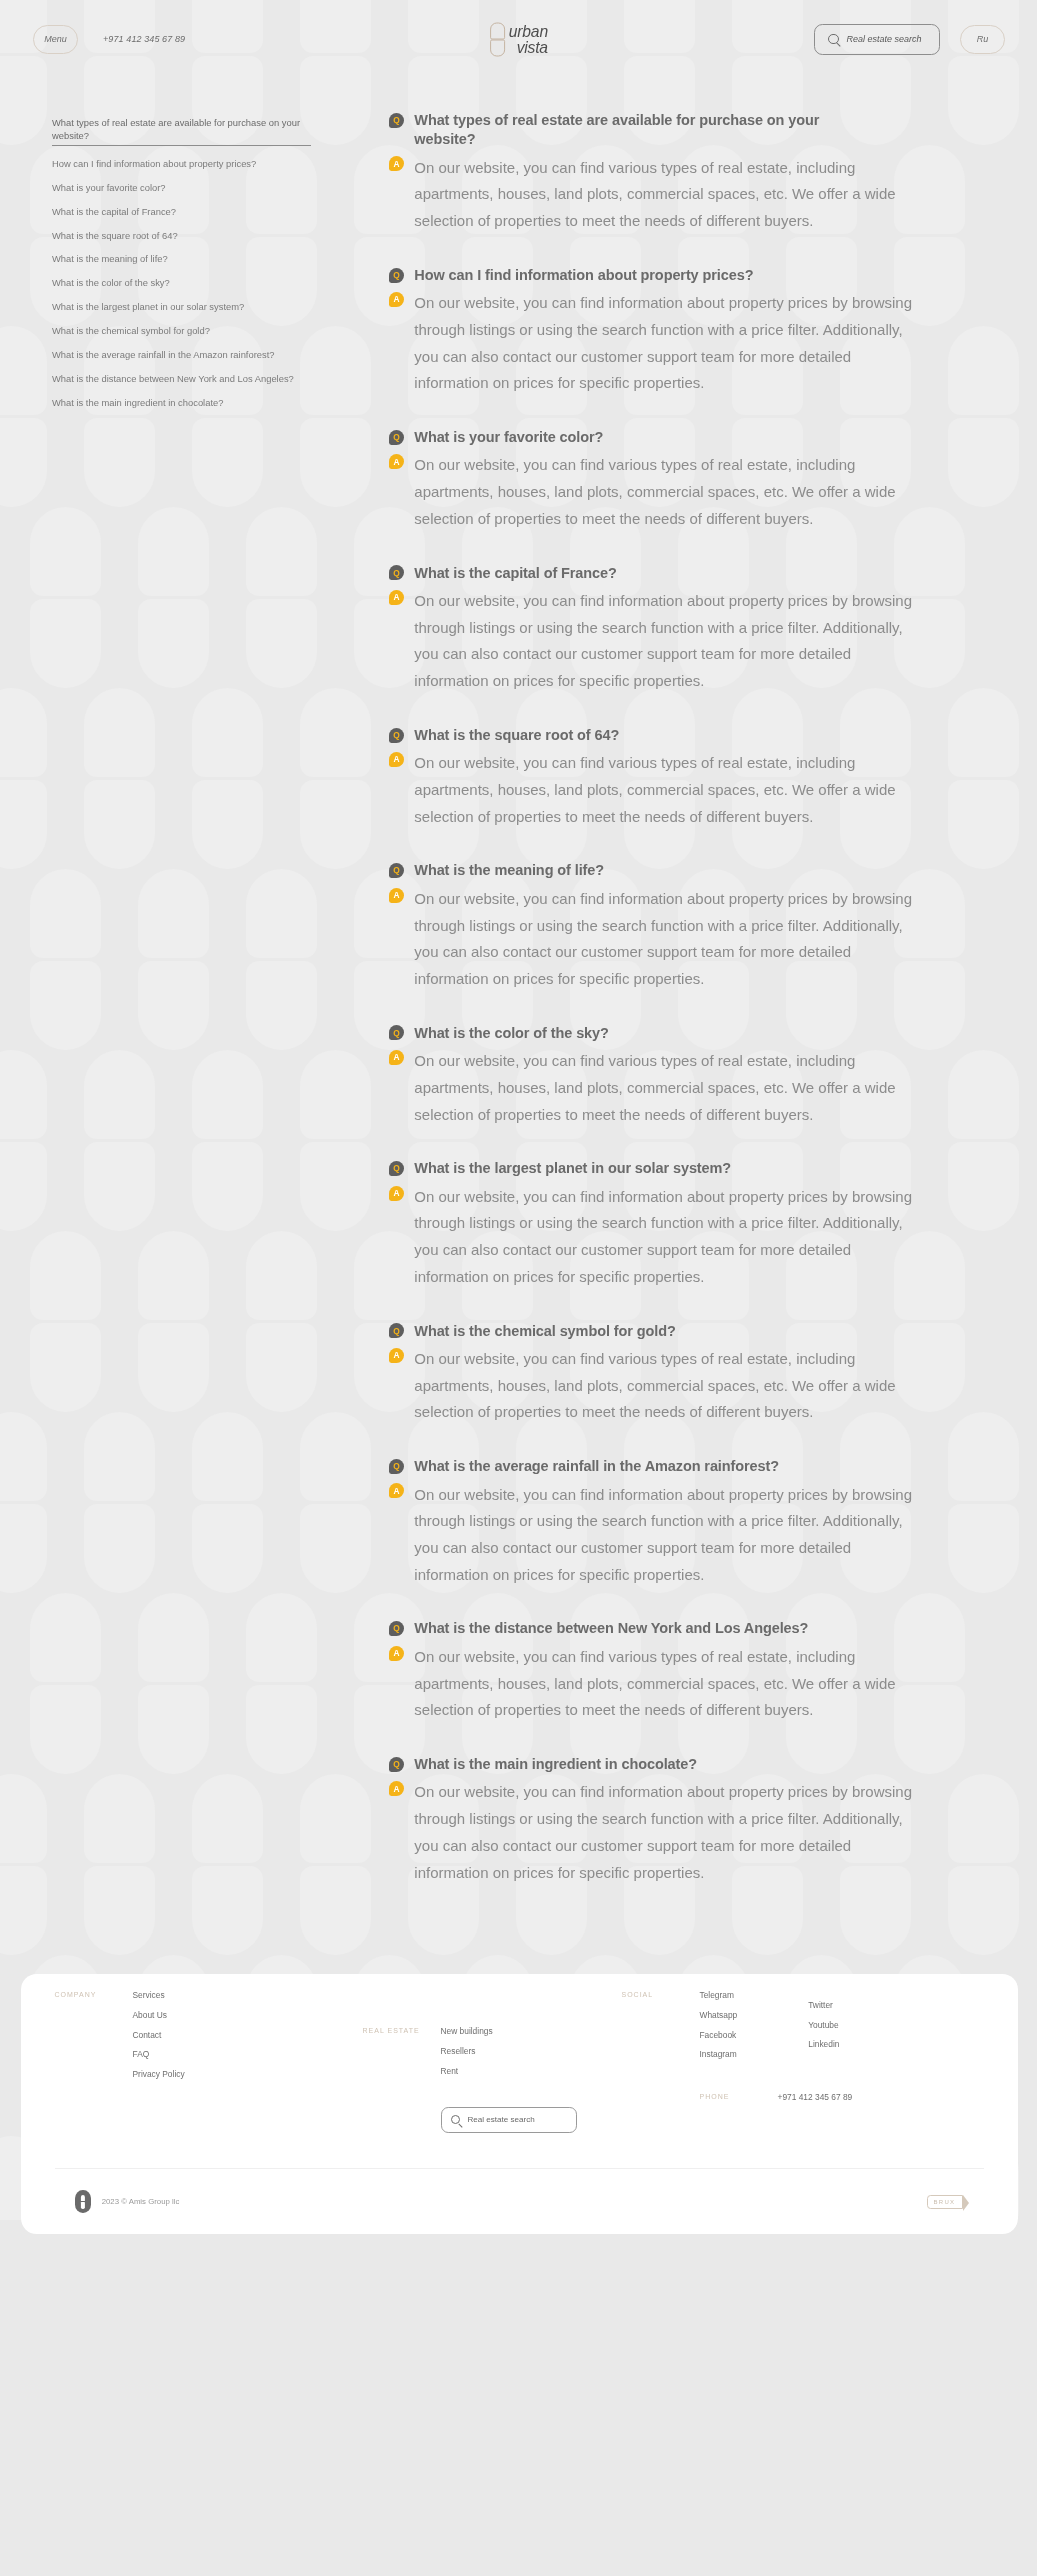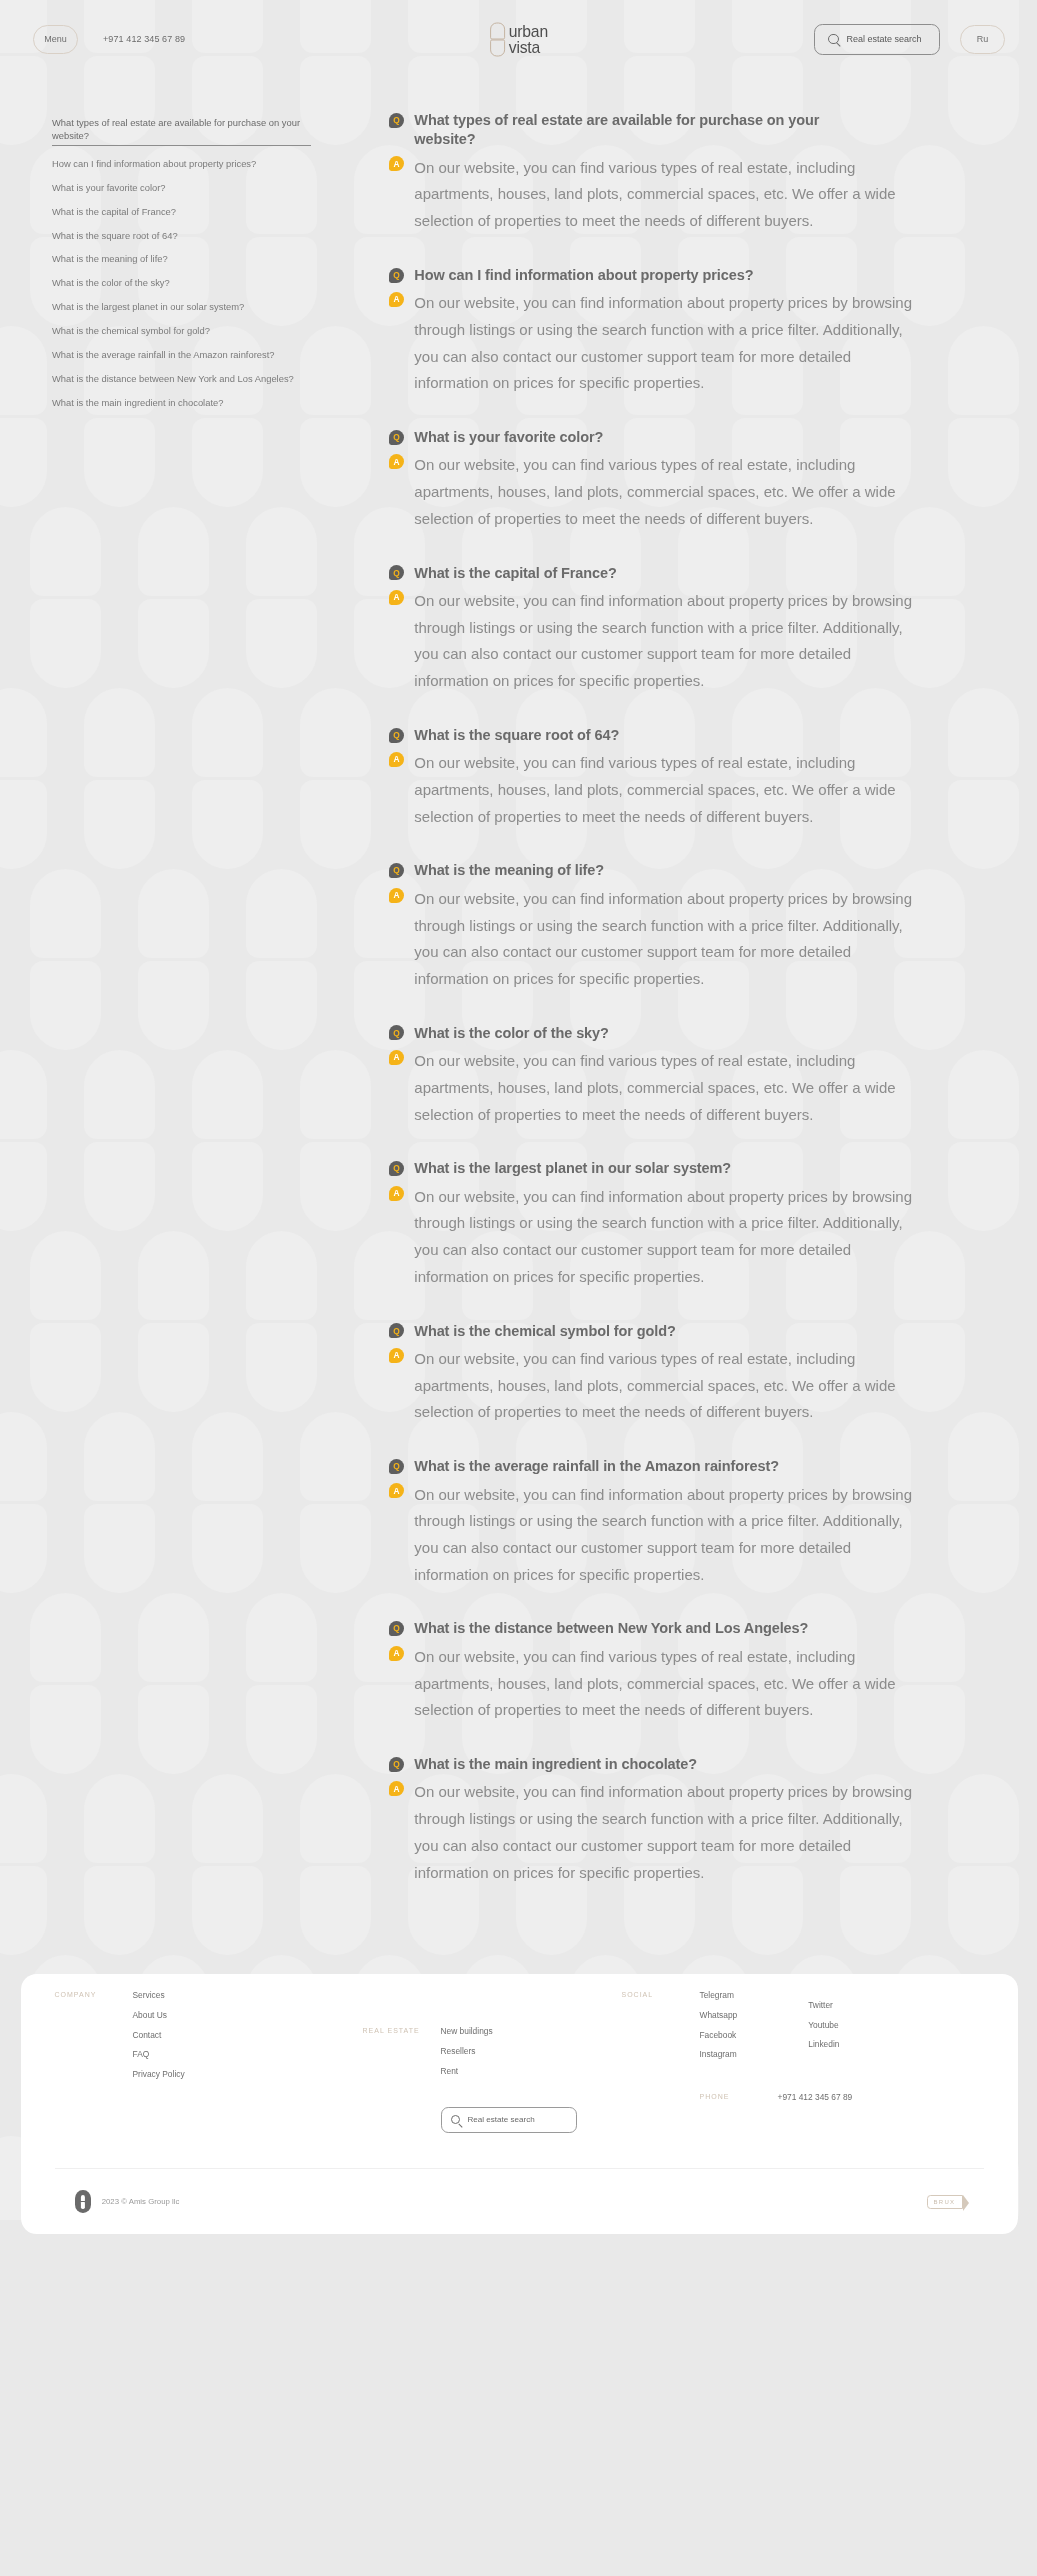--- a/index.html
+++ b/index.html
@@ -50,20 +50,21 @@
 
   
   .header {
     position: relative;
     z-index: 5;
     height: 78px;
     display: flex;
     align-items: center;
     padding: 0 33px;
     background: transparent;
+    font-style: italic;
   }
   .hdr-left { display: flex; align-items: center; gap: 25px; }
   .circle-btn {
     min-width: 45px;
     height: 29px;
     padding: 0 8.4px;
     border: 0.6px solid #d9d0c6;
     border-radius: 24px;
     display: flex; align-items: center; justify-content: center;
     font-size: 9px;
@@ -78,20 +79,21 @@
     cursor: pointer;
   }
   .logo-wrap {
     position: absolute;
     left: 50%;
     top: 50%;
     transform: translate(-50%, -50%);
     display: flex;
     align-items: center;
     gap: 5.4px;
+    text-align: right;
   }
   .logo-mark { width: 13.3px; height: 33px; position: relative; }
   .logo-mark::before, .logo-mark::after {
     content: "";
     position: absolute; left: 0;
     width: 13.3px; height: 15px;
     border: 1.2px solid #c5b4a2;
     background: transparent;
   }
   .logo-mark::before { top: 0;  border-radius: 6.6px 6.6px 1.8px 1.8px; }

